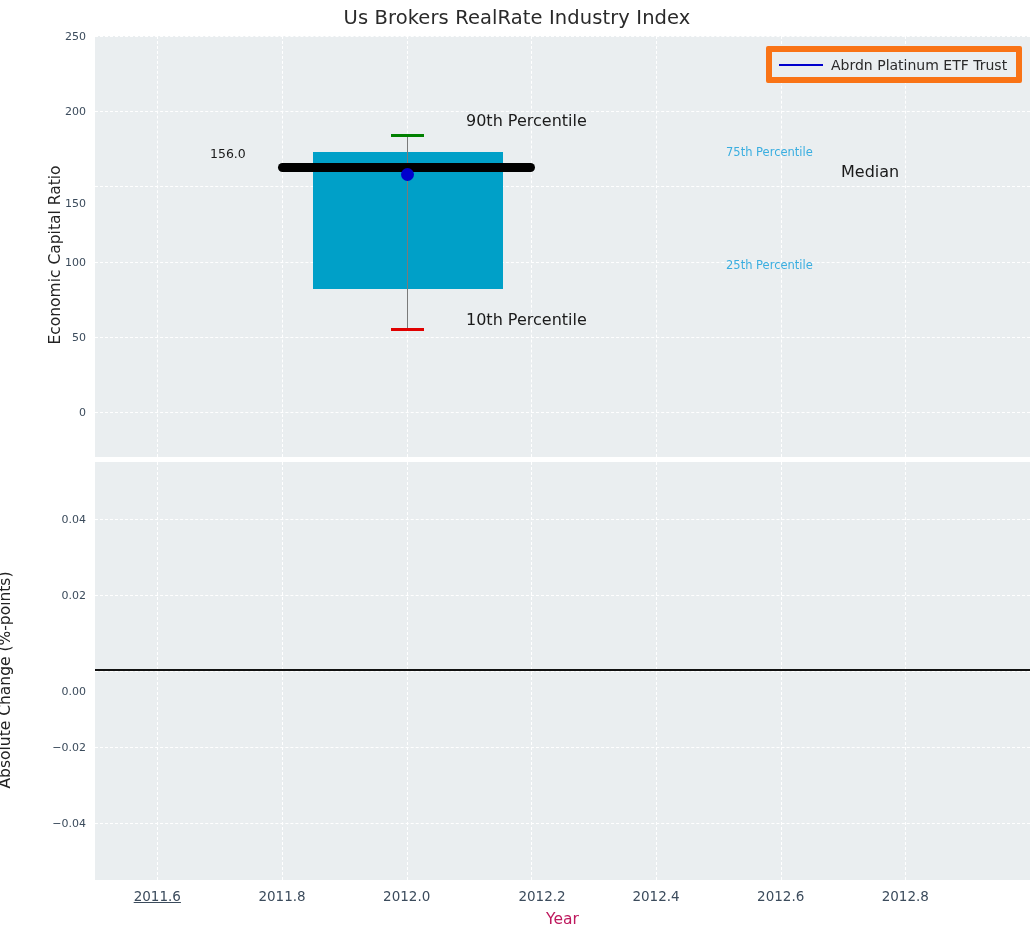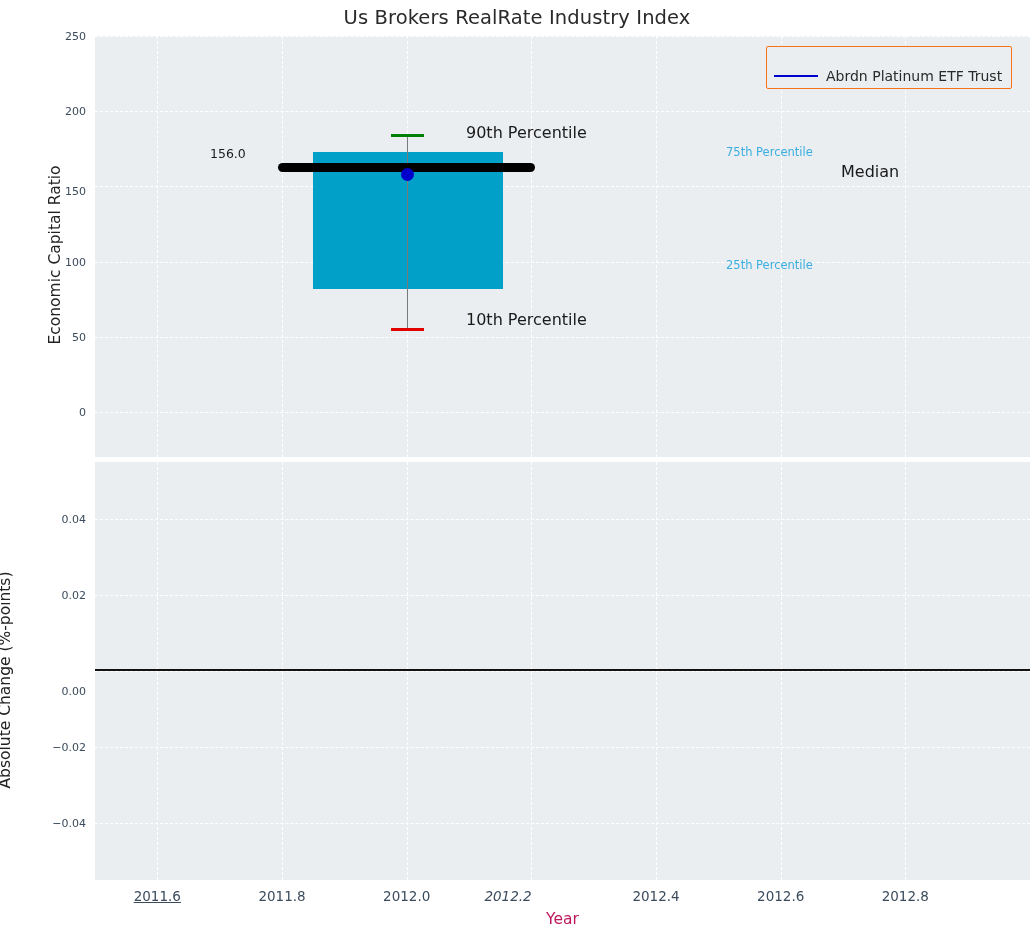--- a/index.html
+++ b/index.html
@@ -123,23 +123,23 @@
 
   
   #legend {
     position: absolute;
     left: 766px;
     top: 46px;
     height: 25px;
     display: flex;
     align-items: center;
     gap: 8px;
-    padding: 16px 9px 0 7px;
+    padding: 0 9px 0 7px;
     background: #eaeef0;
-    border: 1px solid #f97316;
+    border: 6px solid #f97316;
     border-radius: 2px;
   }
   #legend-swatch {
     width: 44px;
     height: 0;
     border-top: 2.4px solid #0000cd;
   }
   #legend-label {
     font-size: 14px;
     color: #2a2a2a;
@@ -181,21 +181,21 @@
     width: 100%;
     height: 0;
     border-top: 2px solid #111111;
   }
 
   
   .annot {
     position: absolute;
     white-space: nowrap;
   }
-  #annot-90 { font-size: 16px; color: #1a1a1a; left: 466px; top: 111px; margin-top: 12px; }
+  #annot-90 { font-size: 16px; color: #1a1a1a; left: 466px; top: 111px; }
   #annot-10 { font-size: 16px; color: #1a1a1a; left: 466px; top: 310px; }
   #annot-median { font-size: 16px; color: #1a1a1a; left: 841px; top: 162px; }
   #annot-p75 { font-size: 11.5px; color: #3aaee0; left: 726px; top: 145px; }
   #annot-p25 { font-size: 11.5px; color: #3aaee0; left: 726px; top: 258px; }
   #annot-value { font-size: 12.5px; color: #1a1a1a; left: 210px; top: 146px; }
 </style>
 </head>
 <body>
 
 <div id="figure">
@@ -252,38 +252,38 @@
     <div class="gridline-v" style="left:561.0px;"></div>
     <div class="gridline-v" style="left:685.7px;"></div>
     <div class="gridline-v" style="left:810.3px;"></div>
 
     <div id="zero-line" style="top:207px;"></div>
   </div>
 
   <div id="ytick-col-top">
     <div class="ytick" style="top:0px;">250</div>
     <div class="ytick" style="top:75.2px;">200</div>
-    <div class="ytick" style="top:155px;">150</div>
+    <div class="ytick" style="top:167px;">150</div>
     <div class="ytick" style="top:225.5px;">100</div>
     <div class="ytick" style="top:300.7px;text-align:right;">50</div>
     <div class="ytick" style="top:375.9px;">0</div>
   </div>
 
   <div id="ytick-col-bottom">
     <div class="ytick" style="top:57px;">0.04</div>
     <div class="ytick" style="top:133px;">0.02</div>
     <div class="ytick" style="top:209px;margin-top:20px;">0.00</div>
     <div class="ytick" style="top:285px;">−0.02</div>
     <div class="ytick" style="top:361px;">−0.04</div>
   </div>
 
   <div class="xtick" style="left:157.3px;text-decoration:underline;">2011.6</div>
   <div class="xtick" style="left:282.0px;">2011.8</div>
   <div class="xtick" style="left:406.7px;">2012.0</div>
-  <div class="xtick" style="left:508px;font-style:italic;">2012.2</div>
+  <div class="xtick" style="left:542px;">2012.2</div>
   <div class="xtick" style="left:656.0px;">2012.4</div>
   <div class="xtick" style="left:780.7px;">2012.6</div>
   <div class="xtick" style="left:905.3px;">2012.8</div>
 
   <div id="ylabel-top">Economic Capital Ratio</div>
   <div id="ylabel-bottom">Absolute Change (%-points)</div>
   <div id="xlabel">Year</div>
 
   <div id="legend">
     <span id="legend-swatch"></span>

